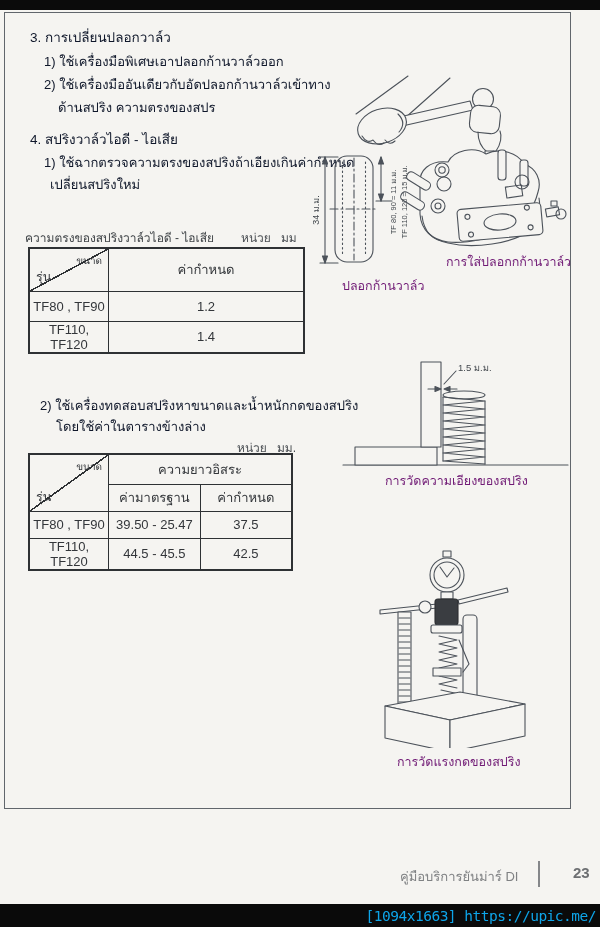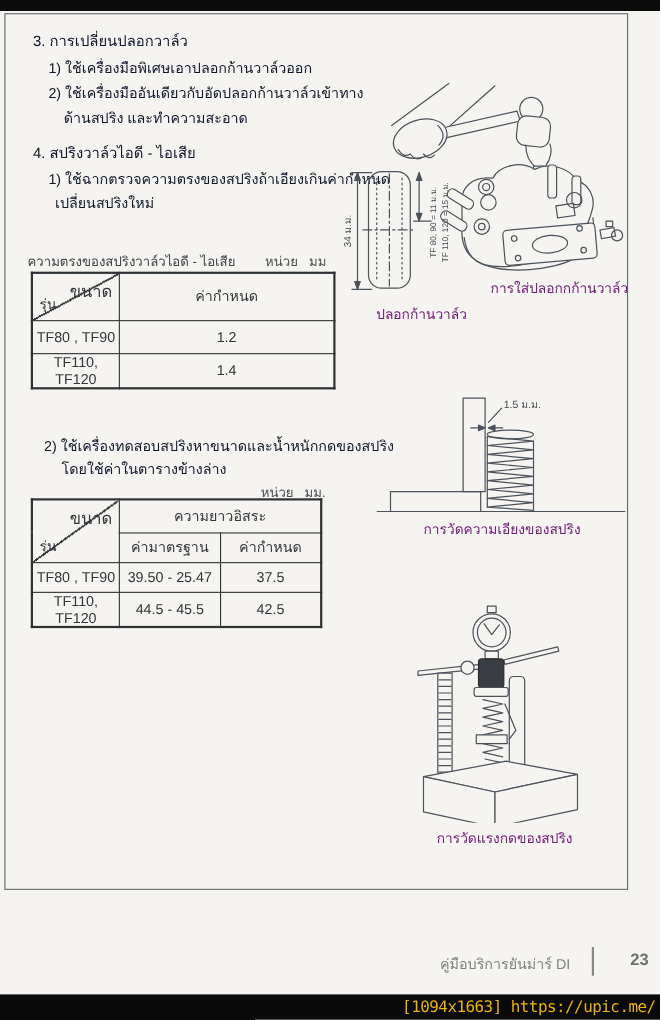--- a/index.html
+++ b/index.html
@@ -22,46 +22,46 @@
     border:1.5px solid #2e3134;font-weight:normal;
     font-size:13px;color:#33363a;padding:0;vertical-align:middle;
   }
   table.spec{border:2px solid #2e3134;}
   td.model{text-align:center;padding-left:7px;font-size:13.5px;}
   td.val{text-align:center;}
   th.colhead{text-align:center;}
   .diag{position:relative;
     background:linear-gradient(to bottom right,transparent calc(50% - 0.8px),#2e3134 calc(50% - 0.8px),#2e3134 calc(50% + 0.8px),transparent calc(50% + 0.8px));
   }
-  .diag .top{position:absolute;top:4px;right:6px;font-size:15px;}
+  .diag .top{position:absolute;top:4px;right:6px;font-size:10px;}
   .diag .bot{position:absolute;bottom:4px;left:6px;font-size:12.5px;}
   
   .footer-title{font-size:13px;color:#7f8183;}
   .footer-bar{width:2px;height:26px;background:#85878a;}
   .page-num{font-size:15px;color:#6d6f72;font-weight:bold;}
   .watermark{
     left:0;top:904px;width:600px;height:23px;background:#0a0a0a;
     display:flex;align-items:center;justify-content:flex-end;
-    color:#eab308;font-family:"DejaVu Sans Mono","Liberation Mono",monospace;
+    color:#0ea5e9;font-family:"DejaVu Sans Mono","Liberation Mono",monospace;
     font-size:14.5px;padding-right:4px;box-sizing:border-box;letter-spacing:-0.5px;
   }
   svg{display:block;}
   svg text{font-family:"Liberation Sans","DejaVu Sans",sans-serif;fill:#43484e;}
 </style>
 </head>
 <body>
 
 <div class="abs topbar"></div>
 
 <div class="abs frame"></div>
 
 <div class="abs txt heading" style="left:30px;top:30px;">3. การเปลี่ยนปลอกวาล์ว</div>
 <div class="abs txt" style="left:44px;top:54px;">1) ใช้เครื่องมือพิเศษเอาปลอกก้านวาล์วออก</div>
 <div class="abs txt" style="left:44px;top:77px;">2) ใช้เครื่องมืออันเดียวกับอัดปลอกก้านวาล์วเข้าทาง</div>
-<div class="abs txt" style="left:58px;top:100px;">ด้านสปริง และทำความสะอาด</div>
+<div class="abs txt" style="left:58px;top:100px;">ด้านสปริง ความตรงของสปร</div>
 
 <div class="abs txt heading" style="left:30px;top:132px;">4. สปริงวาล์วไอดี - ไอเสีย</div>
 <div class="abs txt" style="left:44px;top:155px;">1) ใช้ฉากตรวจความตรงของสปริงถ้าเอียงเกินค่ากำหนด</div>
 <div class="abs txt" style="left:50px;top:177px;">เปลี่ยนสปริงใหม่</div>
 
 <div class="abs capt" style="left:25px;top:228px;font-size:12px;color:#3f4347;">ความตรงของสปริงวาล์วไอดี - ไอเสีย</div>
 <div class="abs unit" style="left:241px;top:228px;">หน่วย   มม</div>
 
 <table class="spec abs" style="left:28px;top:247px;width:277px;">
   <tbody>

